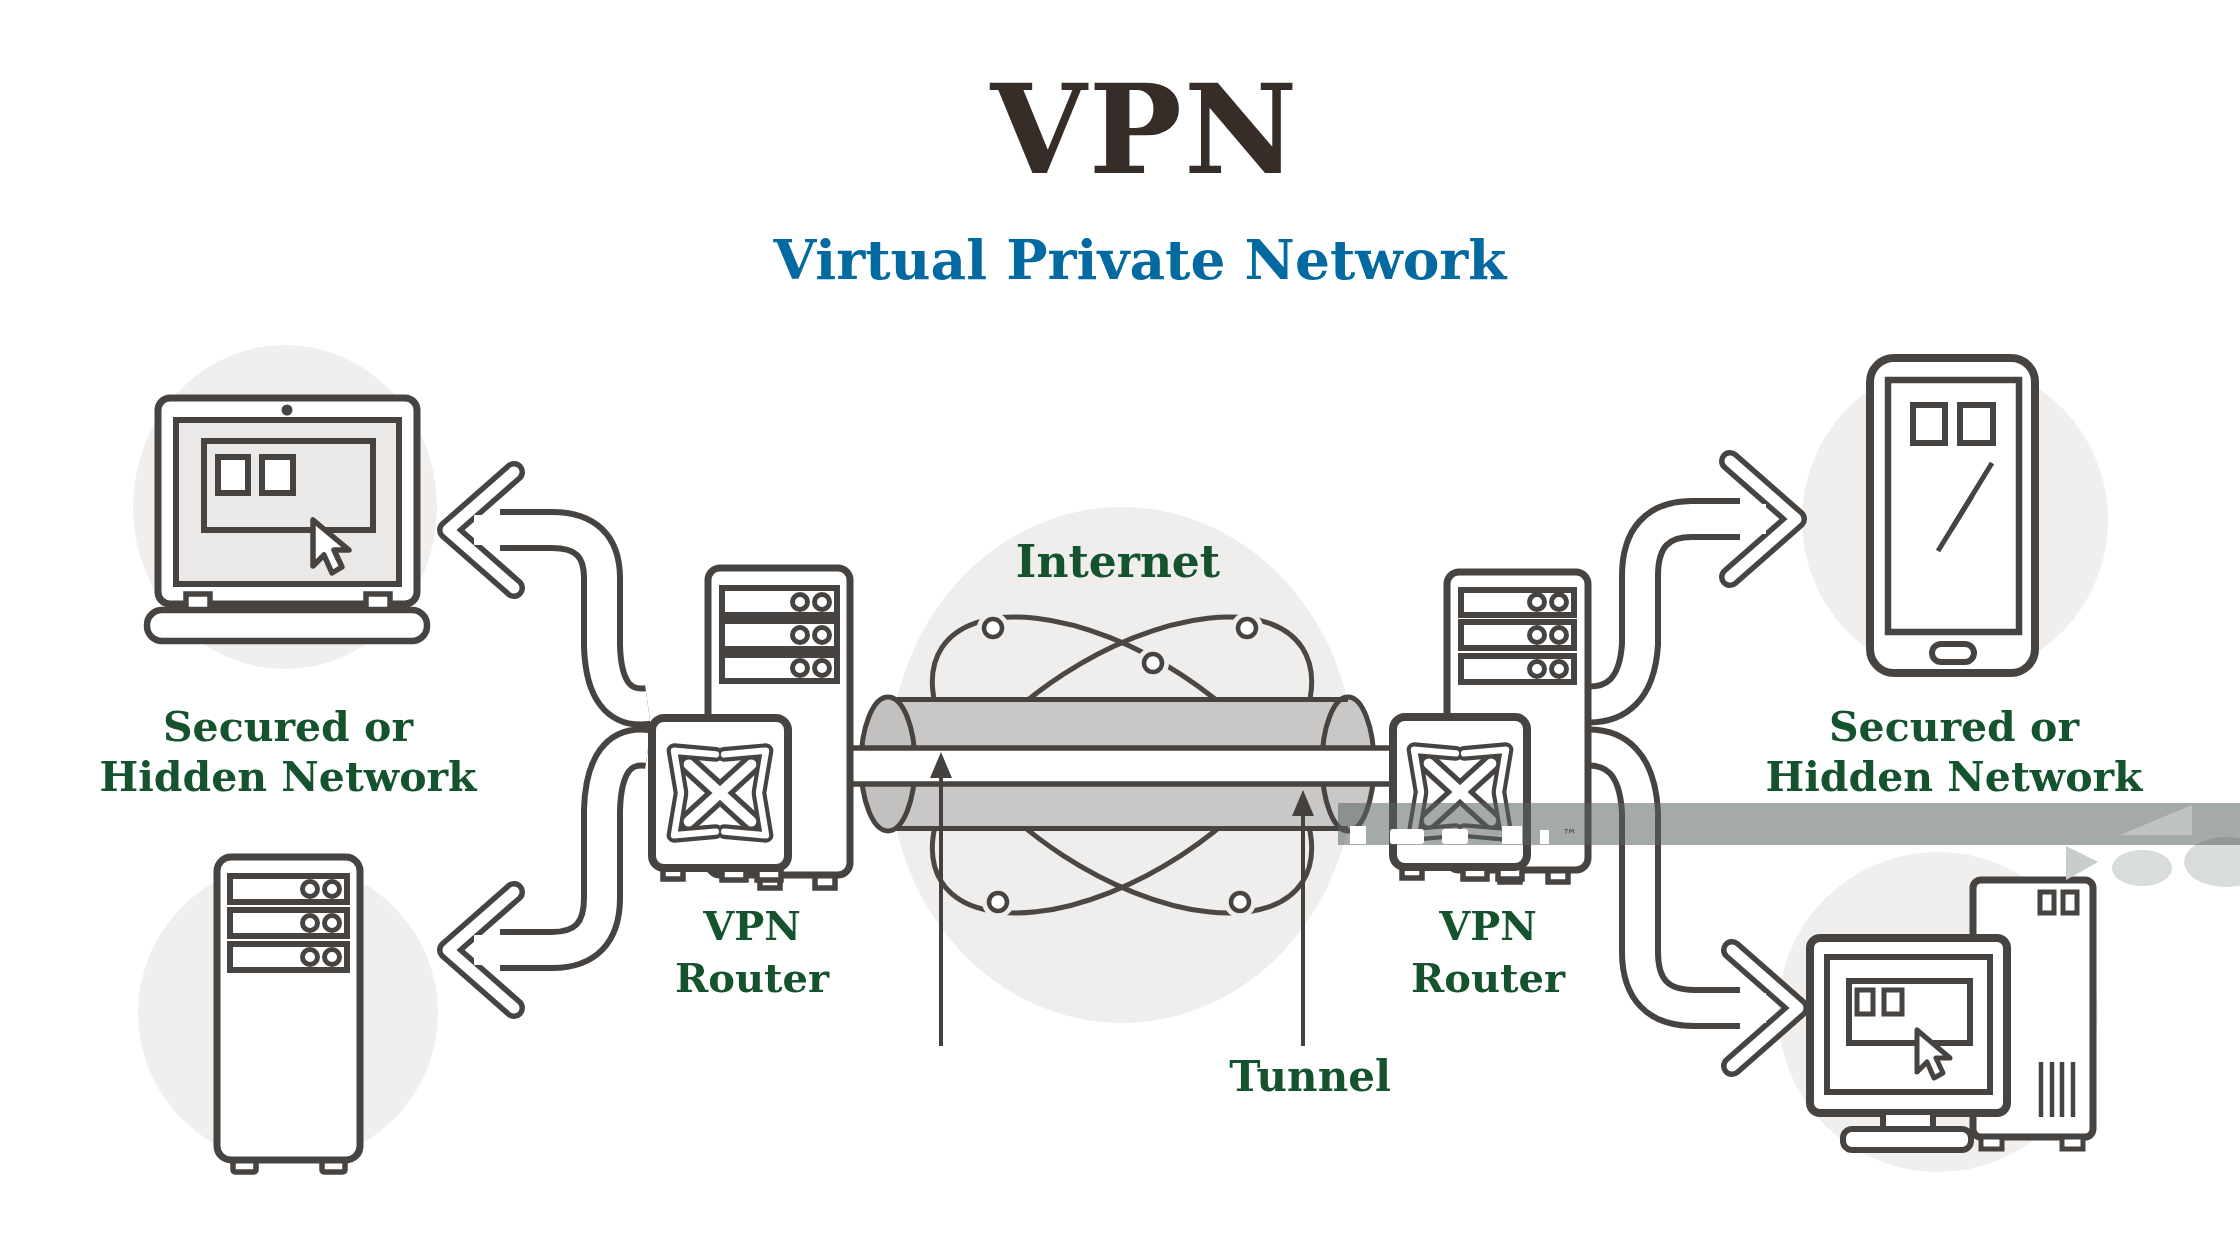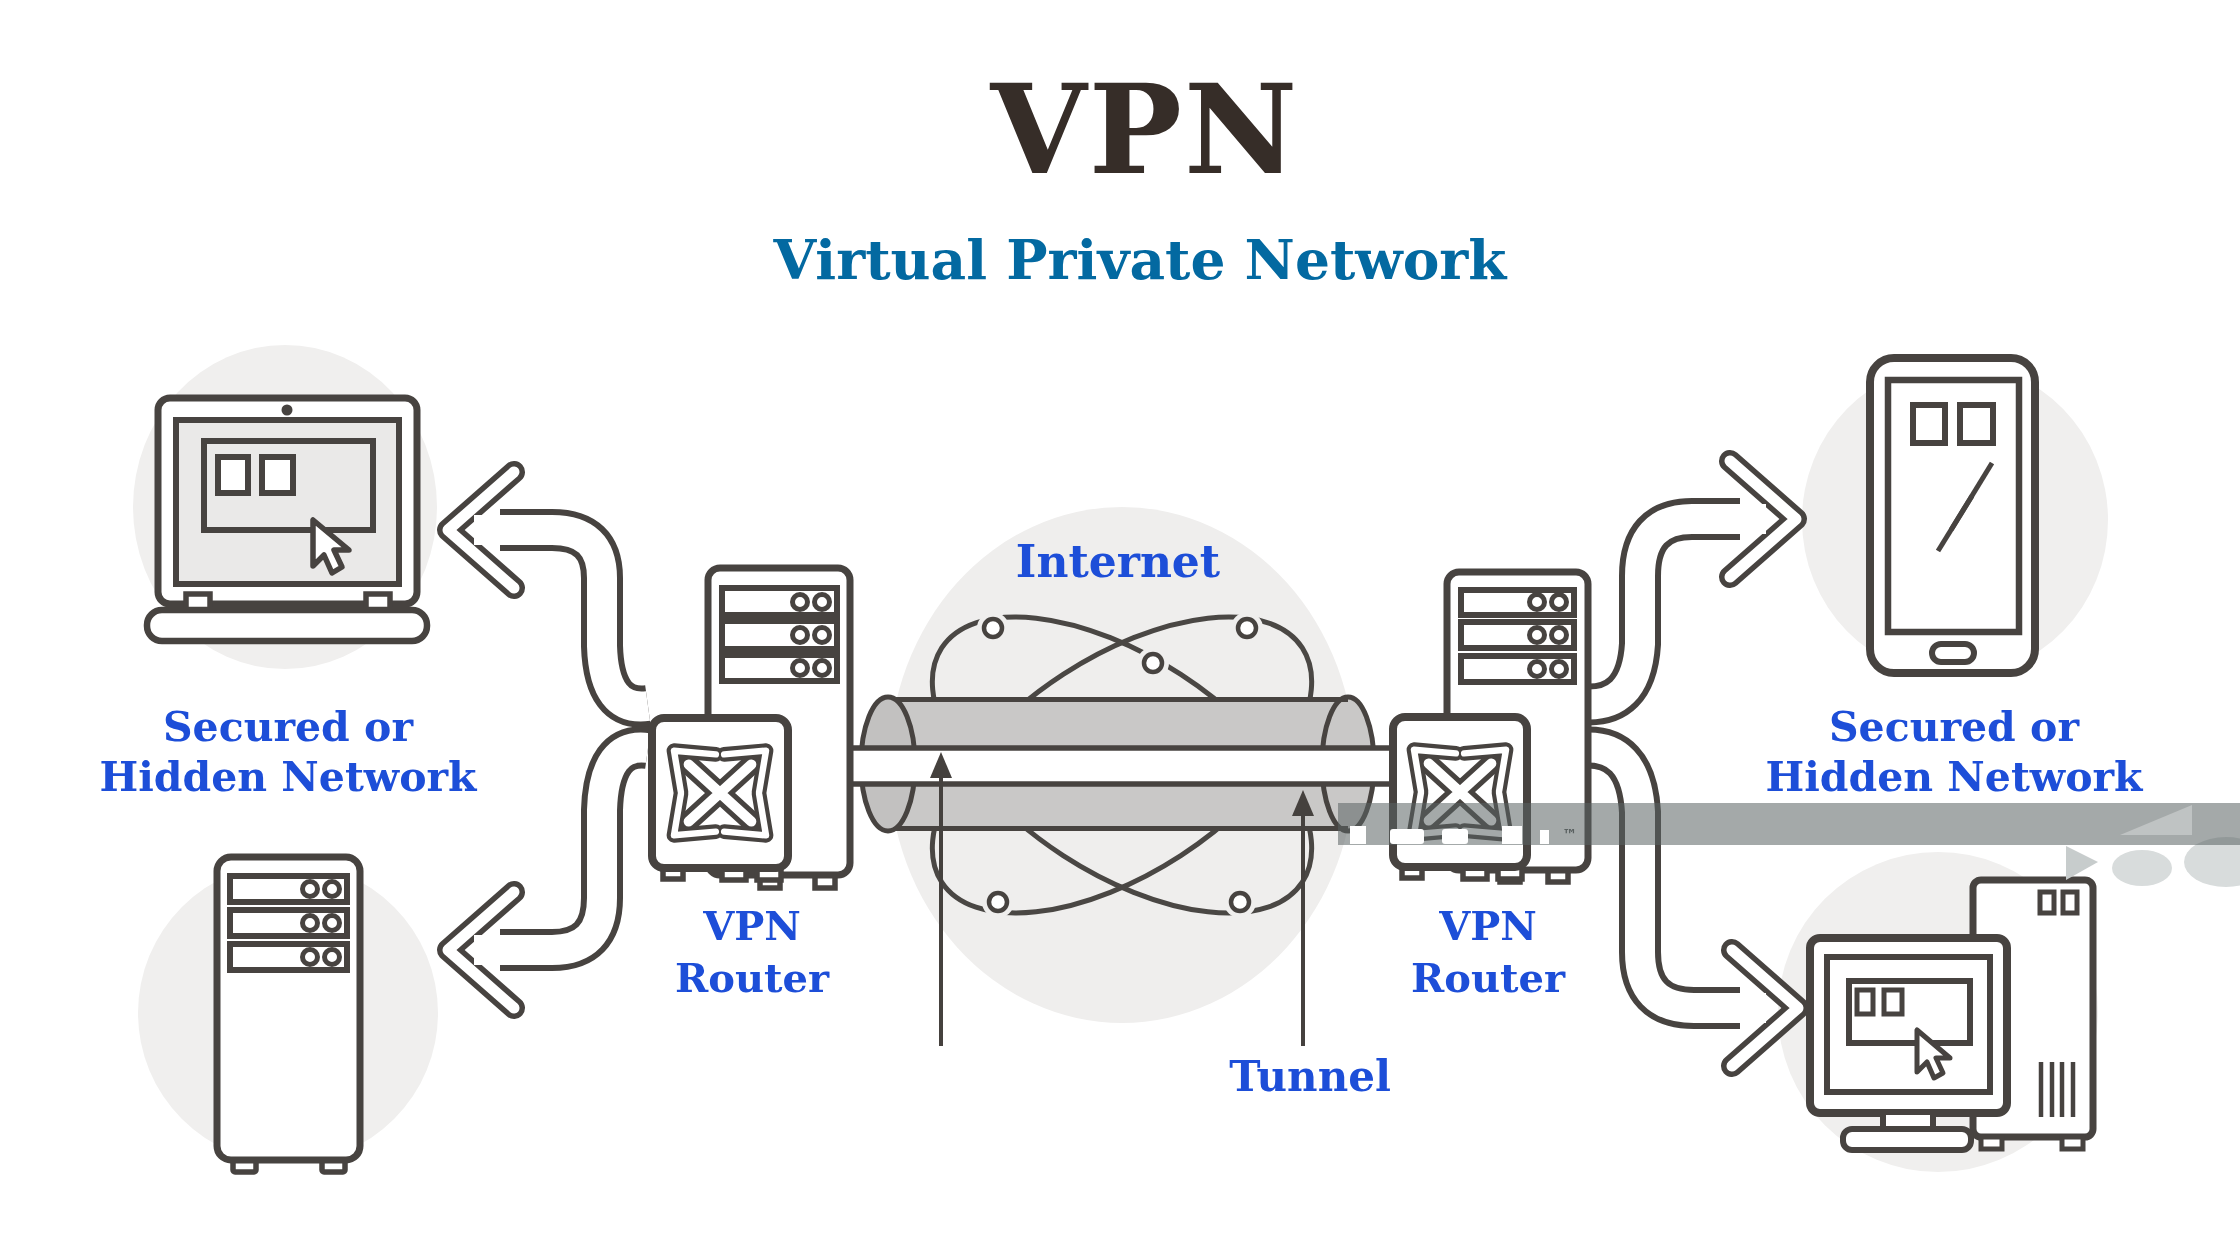--- a/index.html
+++ b/index.html
@@ -1,20 +1,20 @@
 <!DOCTYPE html>
 <html><head>
 <meta charset="utf-8">
 <style>
   html,body{margin:0;padding:0;}
   body{width:2240px;height:1260px;background:#ffffff;overflow:hidden;
        font-family:"DejaVu Serif","Liberation Serif",serif;}
   .stage{position:relative;width:2240px;height:1260px;background:#ffffff;}
   .stage svg{position:absolute;left:0;top:0;z-index:1;}
-  .label{position:absolute;z-index:2;color:#1d4ed8;font-weight:700;
+  .label{position:absolute;z-index:2;color:#14532d;font-weight:700;
          text-align:center;transform:translateX(-50%);white-space:nowrap;line-height:1;}
   .label span{display:block;}
   .title{left:1145px;top:68px;font-size:124px;color:#362d28;letter-spacing:2px;}
   .subtitle{left:1140px;top:232px;font-size:55px;color:#0369a1;}
   .internet{left:1118px;top:540px;font-size:44px;}
   .net-label{font-size:41px;line-height:50px;}
   .net-left{left:288px;top:702px;}
   .net-right{left:1954px;top:702px;}
   .router-label{font-size:40px;line-height:52px;}
   .router-left{left:752px;top:900px;}

